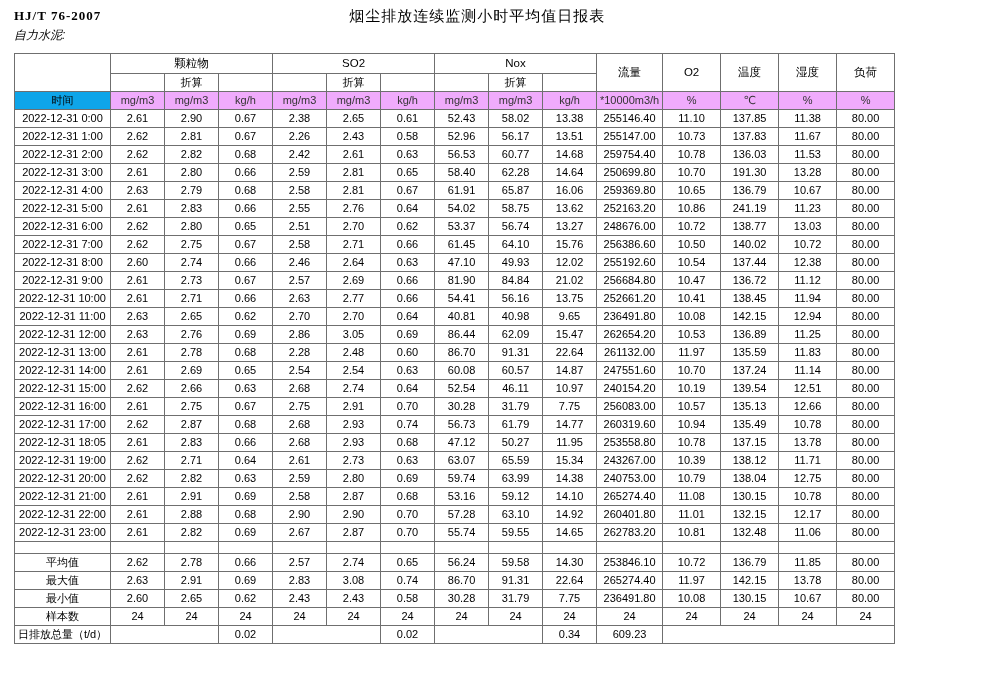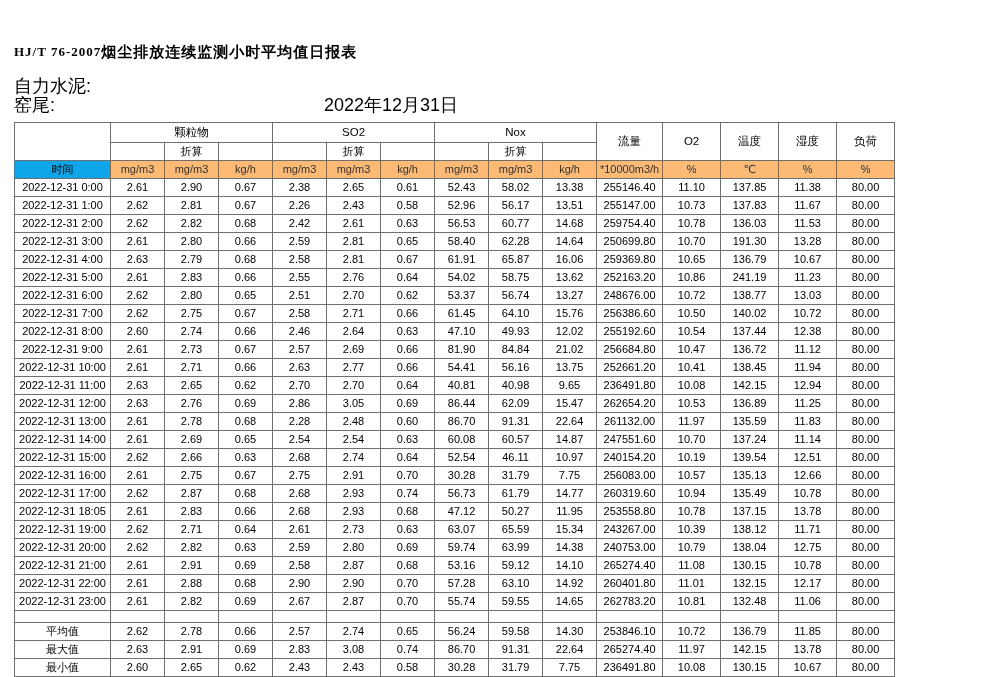--- a/index.html
+++ b/index.html
@@ -2,35 +2,35 @@
 <html><head>
 <meta charset="utf-8">
 <style>
   html,body{margin:0;padding:0;}
   body{
     width:987px;height:677px;background:#ffffff;
     font-family:"Liberation Sans","DejaVu Sans",sans-serif;
     color:#000;overflow:hidden;
   }
   .page{position:relative;width:987px;height:677px;box-sizing:border-box;padding:6px 14px 0 14px;}
-  .hdr-row{display:flex;align-items:flex-start;margin-top:36px;}
+  .hdr-row{display:flex;align-items:flex-start;}
   .std-code{font-family:"Liberation Serif","DejaVu Serif",serif;font-weight:bold;font-size:13px;letter-spacing:1px;padding-top:2px;}
-  .doc-title{flex:1;font-weight:bold;font-size:15px;padding-top:1px;letter-spacing:1px;}
+  .doc-title{flex:1;text-align:center;font-weight:normal;font-size:15px;padding-top:1px;letter-spacing:1px;}
   .spacer-right{width:120px;}
-  .meta{margin-top:14px;font-size:18px;}
+  .meta{font-size:12px;font-style:italic;}
   .meta .line{display:flex;align-items:center;height:19px;}
   .meta .lbl{min-width:70px;}
   .meta .date{margin-left:240px;}
   table{border-collapse:collapse;margin-top:8px;width:778px;table-layout:fixed;}
   td,th{border:1px solid #6f6f6f;font-size:11px;font-weight:normal;text-align:center;padding:0;height:17px;line-height:17px;white-space:nowrap;}
   .grp-head td{height:19px;line-height:19px;font-size:11.5px;}
   .sub-head td{height:17px;line-height:17px;}
   .unit-row td{height:17px;line-height:17px;}
   .time-head{background:#0ea5e9;}
-  .unitcell{background:#fdba74;color:#333;}
+  .unitcell{background:#f0abfc;color:#333;}
   .time-col{width:96px;}
   .dcol{width:54px;}
   .wcol{width:66px;}
   .vcol{width:58px;}
   .blank-row td{height:11px;line-height:11px;border-left:1px solid #6f6f6f;border-right:1px solid #6f6f6f;border-top:none;border-bottom:none;}
   .summary td{height:17px;line-height:17px;}
   .tot-row td{height:17px;line-height:17px;}
 </style>
 </head>
 <body>
@@ -39,24 +39,20 @@
 
   <div class="hdr-row">
     <div class="std-code">HJ/T  76-2007</div>
     <div class="doc-title">烟尘排放连续监测小时平均值日报表</div>
     <div class="spacer-right"></div>
   </div>
 
   <div class="meta">
     <div class="line">
       <span class="lbl">自力水泥:</span>
-    </div>
-    <div class="line">
-      <span class="lbl">窑尾:</span>
-      <span class="date">2022年12月31日</span>
     </div>
   </div>
 
   <table>
     <colgroup>
       <col class="time-col">
       <col class="dcol">
         <col class="dcol">
         <col class="dcol">
       <col class="dcol">

